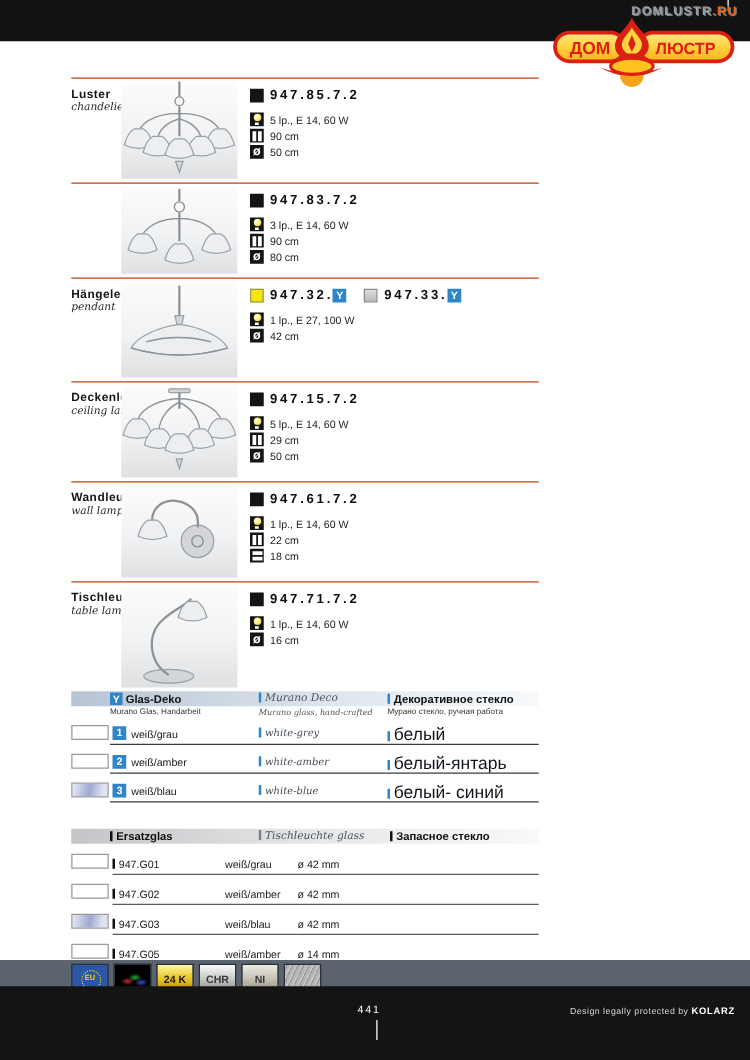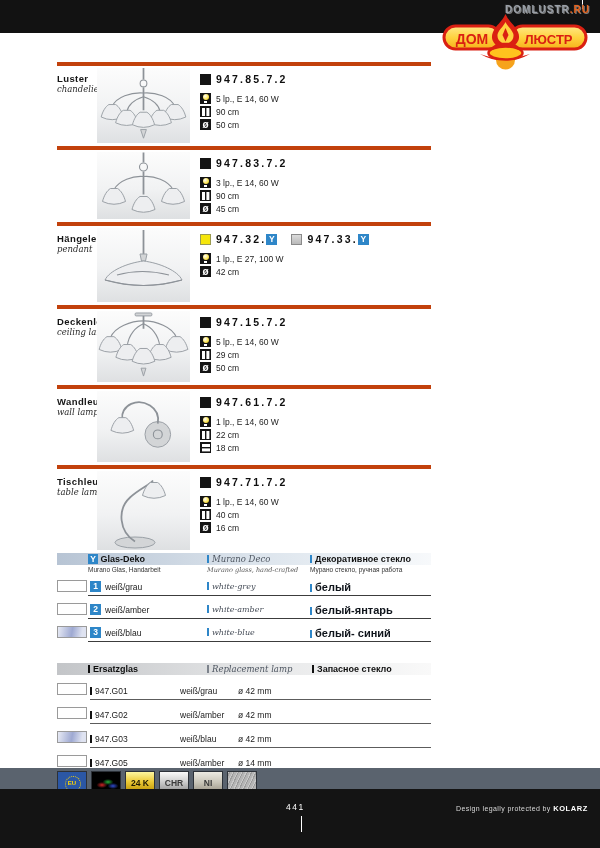--- a/index.html
+++ b/index.html
@@ -14,21 +14,21 @@
   .watermark { text-align:right; font-weight:bold; font-size:10px; letter-spacing:1px;
                padding-right:4px; text-shadow:1px 1px 0 rgba(255,255,255,.45), -1px -1px 0 rgba(40,40,40,.55); }
   .wm-name { color:#9aa0a8; }
   .wm-tld  { color:#e8641e; }
   .logo-svg { display:block; margin-top:-2px; }
 
   
   .content { margin-left:57px; width:374px; padding-top:29px; }
 
   
-  .product { position:relative; border-top:4px solid #c2410c; }
+  .product { position:relative; border-top:1px solid #c2410c; }
   .p0 { height:84px; } .p1 { height:76px; } .p2 { height:83px; }
   .p3 { height:80px; } .p4 { height:80px; } .p5 { height:88px; }
   .p-title { position:absolute; left:0; top:7px; width:95px; }
   .t-de { font-size:9.5px; font-weight:bold; color:#151515; letter-spacing:.4px; }
   .t-en { font-size:8.5px; font-style:italic; font-family:"DejaVu Serif", serif; color:#2a2a2a; }
   .p-image { position:absolute; left:40px; top:2px; bottom:3px; width:93px;
              background:linear-gradient(180deg,#fcfcfc 0%,#f1f2f3 55%,#dee0e2 100%); }
   .p-image svg { width:100%; height:100%; display:block; }
   .p-info { position:absolute; left:143px; top:7px; right:0; }
   .articles { display:flex; gap:14px; align-items:center; }
@@ -82,21 +82,21 @@
   .gd-item { position:relative; height:23px; }
   .gd-item::after { content:""; position:absolute; left:31px; right:0; bottom:3px; border-bottom:1px solid #3c3c3c; }
   .g-swatch { position:absolute; left:0; top:4px; width:30px; height:12px; border:1px solid #9a9a9a; }
   .swg-grey  { background:linear-gradient(100deg,#f4f4f2 0%,#d6d6d2 45%,#ececе8 75%,#f6f6f4 100%); }
   .swg-amber { background:linear-gradient(100deg,#f7f1de 0%,#ddc硬289 45%,#f0e7cc 80%); }
   .swg-blue  { background:linear-gradient(100deg,#e8ebf5 0%,#9ea9d2 50%,#dfe3f1 85%); }
   .gd-num { position:absolute; left:33px; top:5px; }
   .gd-de  { position:absolute; left:48px; top:5px; font-size:8.5px; color:#1a1a1a; line-height:12px; }
   .gd-en  { position:absolute; left:150px; top:5px; font-size:8px; line-height:12px;
             font-style:italic; font-family:"DejaVu Serif", serif; color:#454c57; }
-  .gd-ru  { position:absolute; left:253px; top:5px; font-size:11px; color:#10151c; line-height:12px;font-weight:bold; }
+  .gd-ru  { position:absolute; left:253px; top:5px; font-size:14px; color:#10151c; line-height:12px; }
 
   
   .rp { margin-top:18px; }
   .rp-titles { position:relative; height:12px;
                background:linear-gradient(90deg,#c3c5c8 0%,#e7e8e9 55%,#f9f9f9 100%); }
   .rp-rows { margin-top:3px; }
   .rp-item { position:relative; height:24px; }
   .rp-item::after { content:""; position:absolute; left:33px; right:0; bottom:2px; border-bottom:1px solid #5c5c5c; }
   .rp-swatch { position:absolute; left:0; top:5px; width:30px; height:12px; border:1px solid #9a9a9a; }
   .rp-code  { position:absolute; left:33px; top:7px; font-size:8.5px; color:#1a1a1a; line-height:12px; }
@@ -256,21 +256,21 @@
               <div class="spec">
                 <span class="ic ic-bulb"></span>
                 <span class="spec-t">3 lp., E 14, 60 W</span>
               </div>
               <div class="spec">
                 <span class="ic ic-height"></span>
                 <span class="spec-t">90 cm</span>
               </div>
               <div class="spec">
                 <span class="ic ic-diam"></span>
-                <span class="spec-t">45 cm</span>
+                <span class="spec-t">80 cm</span>
               </div>
             </div>
     </div>
   </div>
 
   <div class="product p2">
     <div class="p-title">
       <div class="t-de">Hängeleuchte</div>
       <div class="t-en">pendant</div>
     </div>
@@ -421,24 +421,20 @@
       <div class="articles">
               <span class="article">
                 <span class="sw sw-black"></span>
                 <span class="code">947.71.7.2</span>
               </span>
             </div>
       <div class="specs">
               <div class="spec">
                 <span class="ic ic-bulb"></span>
                 <span class="spec-t">1 lp., E 14, 60 W</span>
-              </div>
-              <div class="spec">
-                <span class="ic ic-height"></span>
-                <span class="spec-t">40 cm</span>
               </div>
               <div class="spec">
                 <span class="ic ic-diam"></span>
                 <span class="spec-t">16 cm</span>
               </div>
             </div>
     </div>
   </div>
 </div>
 
@@ -477,21 +473,21 @@
     <span class="gd-de">weiß/blau</span>
     <span class="gd-en"><span class="vbar vb-blue"></span>white-blue</span>
     <span class="gd-ru"><span class="vbar vb-blue"></span>белый- синий</span>
   </div>
 </div>
     </section>
 
     <section class="rp">
       <div class="rp-titles">
         <span class="col-a h-de"><span class="vbar vb-black"></span><b>Ersatzglas</b></span>
-        <span class="col-b h-en"><span class="vbar vb-gray"></span><span>Replacement lamp</span></span>
+        <span class="col-b h-en"><span class="vbar vb-gray"></span><span>Tischleuchte glass</span></span>
         <span class="col-c h-ru" style="left:255px"><span class="vbar vb-black"></span><span>Запасное стекло</span></span>
       </div>
       <div id="rp-rows" class="rp-rows">
   <div class="rp-item">
     <span class="rp-swatch swg-grey"></span>
     <span class="rp-code"><span class="vbar vb-black"></span><span class="rp-code-t">947.G01</span></span>
     <span class="rp-color">weiß/grau</span>
     <span class="rp-size">ø 42 mm</span>
   </div>
 

